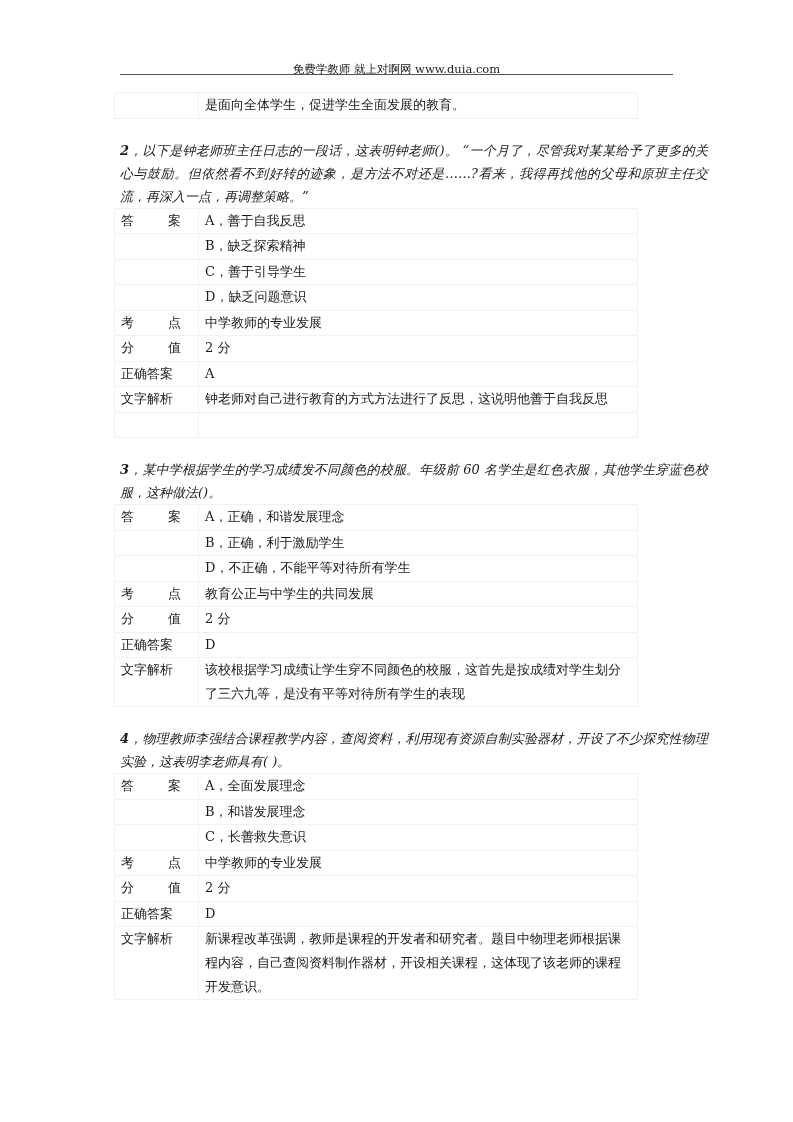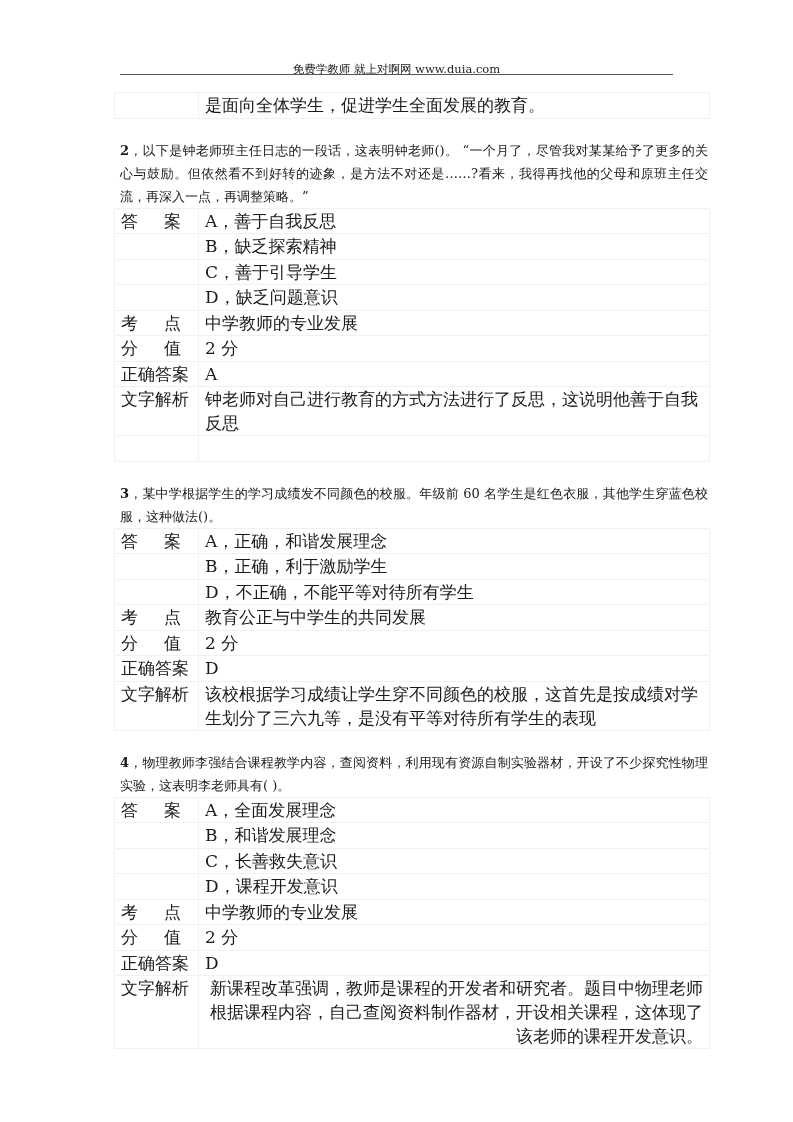--- a/index.html
+++ b/index.html
@@ -10,31 +10,31 @@
   }
   .page-header {
     position: absolute; left: 120px; top: 62px; width: 553px;
     text-align: center; font-size: 11.5px; color: #222;
   }
   .header-rule {
     position: absolute; left: 120px; top: 74px; width: 553px; height: 0;
     border-top: 1.3px solid #555;
   }
   .content { position: absolute; left: 114px; top: 92px; width: 596px; }
-  table.qt { border-collapse: collapse; width: 596px; font-size: 17px; padding-left: 39px; }
+  table.qt { border-collapse: collapse; width: 524px; font-size: 13px; padding-left: 39px; }
   table.qt td {
     border: 1px solid #f1f1f1; padding: 0 6px; height: 24.5px; vertical-align: top;
     line-height: 24px;
   }
   td.lbl { width: 71px; white-space: pre; color: #222; }
   td.lbl-empty { width: 71px; }
   .lbl-spread { display: flex; justify-content: space-between; width: 60px; }
   .question {
     font-size: 13px; line-height: 23px; margin-top: 20px; margin-bottom: 0;
-    padding-left: 6px; padding-right: 2px; text-align: justify;
+    padding-left: 6px; padding-right: 2px; text-align: justify; font-style: italic;
   }
   .q-num { font-weight: bold; }
   .spacer-row td { height: 26px; }
   .multi td { line-height: 22px; padding-top: 2px; padding-bottom: 2px; }
 </style>
 </head>
 <body>
 
 <div class="page-header">免费学教师  就上对啊网  www.duia.com</div>
 <div class="header-rule"></div>
@@ -146,36 +146,32 @@
       </tr>
       <tr>
             <td class="lbl-empty"></td>
             <td>B，和谐发展理念</td>
           </tr>
       <tr>
             <td class="lbl-empty"></td>
             <td>C，长善救失意识</td>
           </tr>
       <tr>
-            <td class="lbl-empty"></td>
-            <td>D，课程开发意识</td>
-          </tr>
-      <tr>
         <td class="lbl"><span class="lbl-spread"><span>考</span><span>点</span></span></td>
         <td>中学教师的专业发展</td>
       </tr>
       <tr>
         <td class="lbl"><span class="lbl-spread"><span>分</span><span>值</span></span></td>
         <td>2  分</td>
       </tr>
       <tr>
         <td class="lbl">正确答案</td>
         <td>D</td>
       </tr>
       <tr class="multi">
         <td class="lbl">文字解析</td>
-        <td style="height:44px;text-align:right;">新课程改革强调，教师是课程的开发者和研究者。题目中物理老师根据课程内容，自己查阅资料制作器材，开设相关课程，这体现了该老师的课程开发意识。</td>
+        <td style="height:44px;">新课程改革强调，教师是课程的开发者和研究者。题目中物理老师根据课程内容，自己查阅资料制作器材，开设相关课程，这体现了该老师的课程开发意识。</td>
       </tr>
     </tbody>
       </table>
   </div>
 
 </div>
 
 </body></html>

